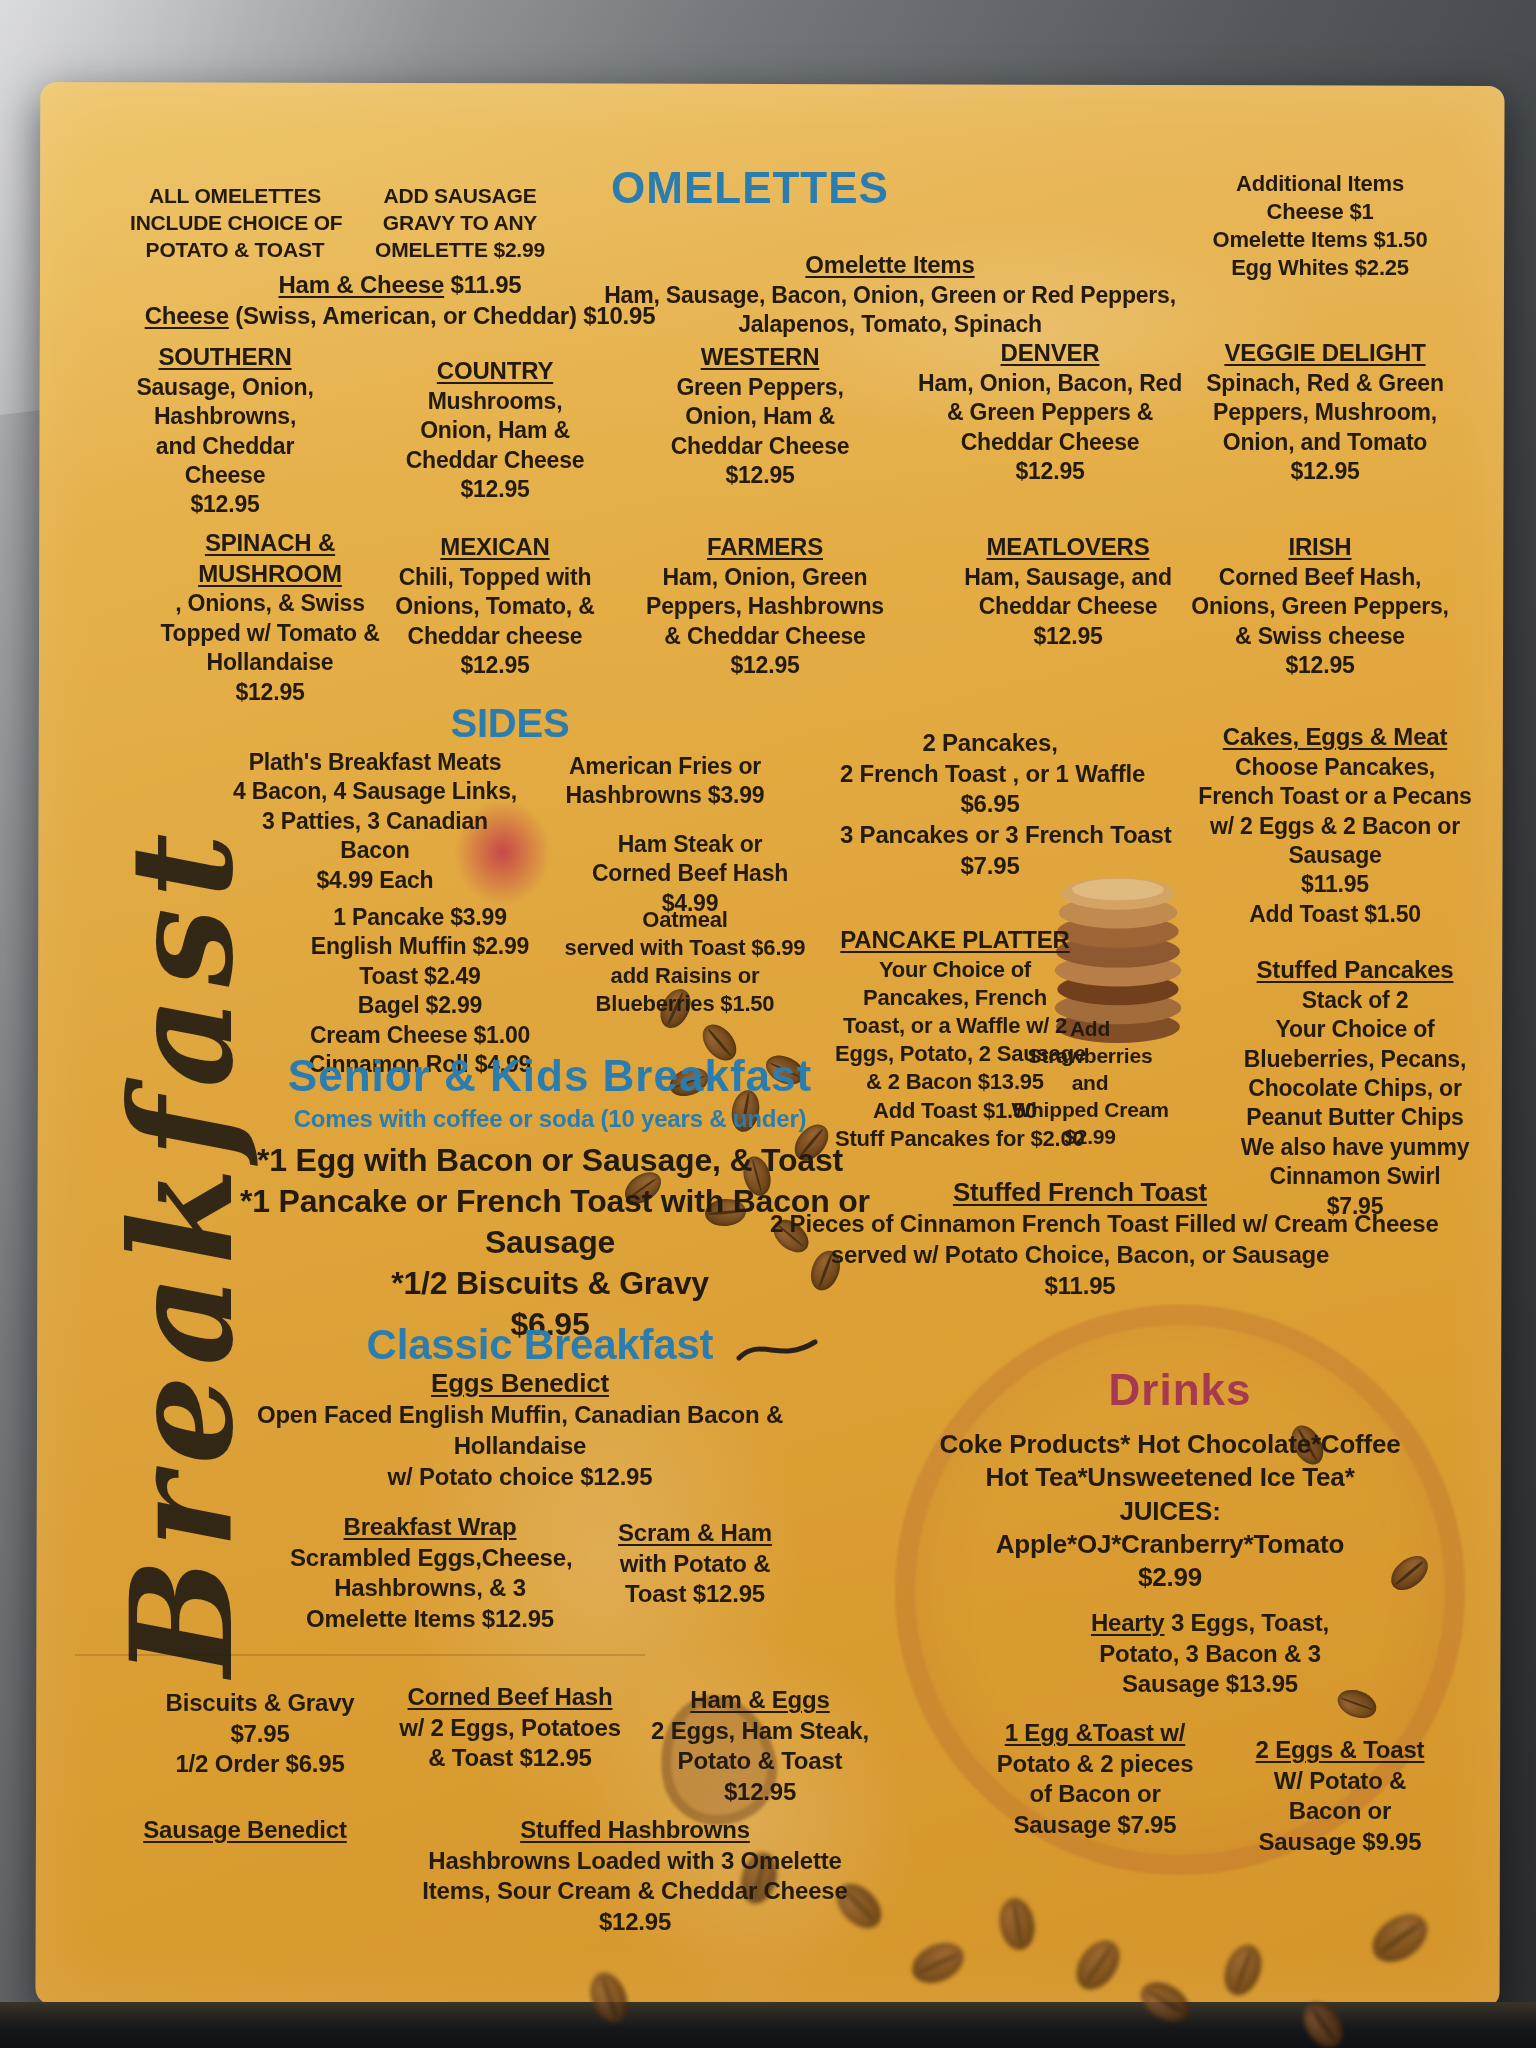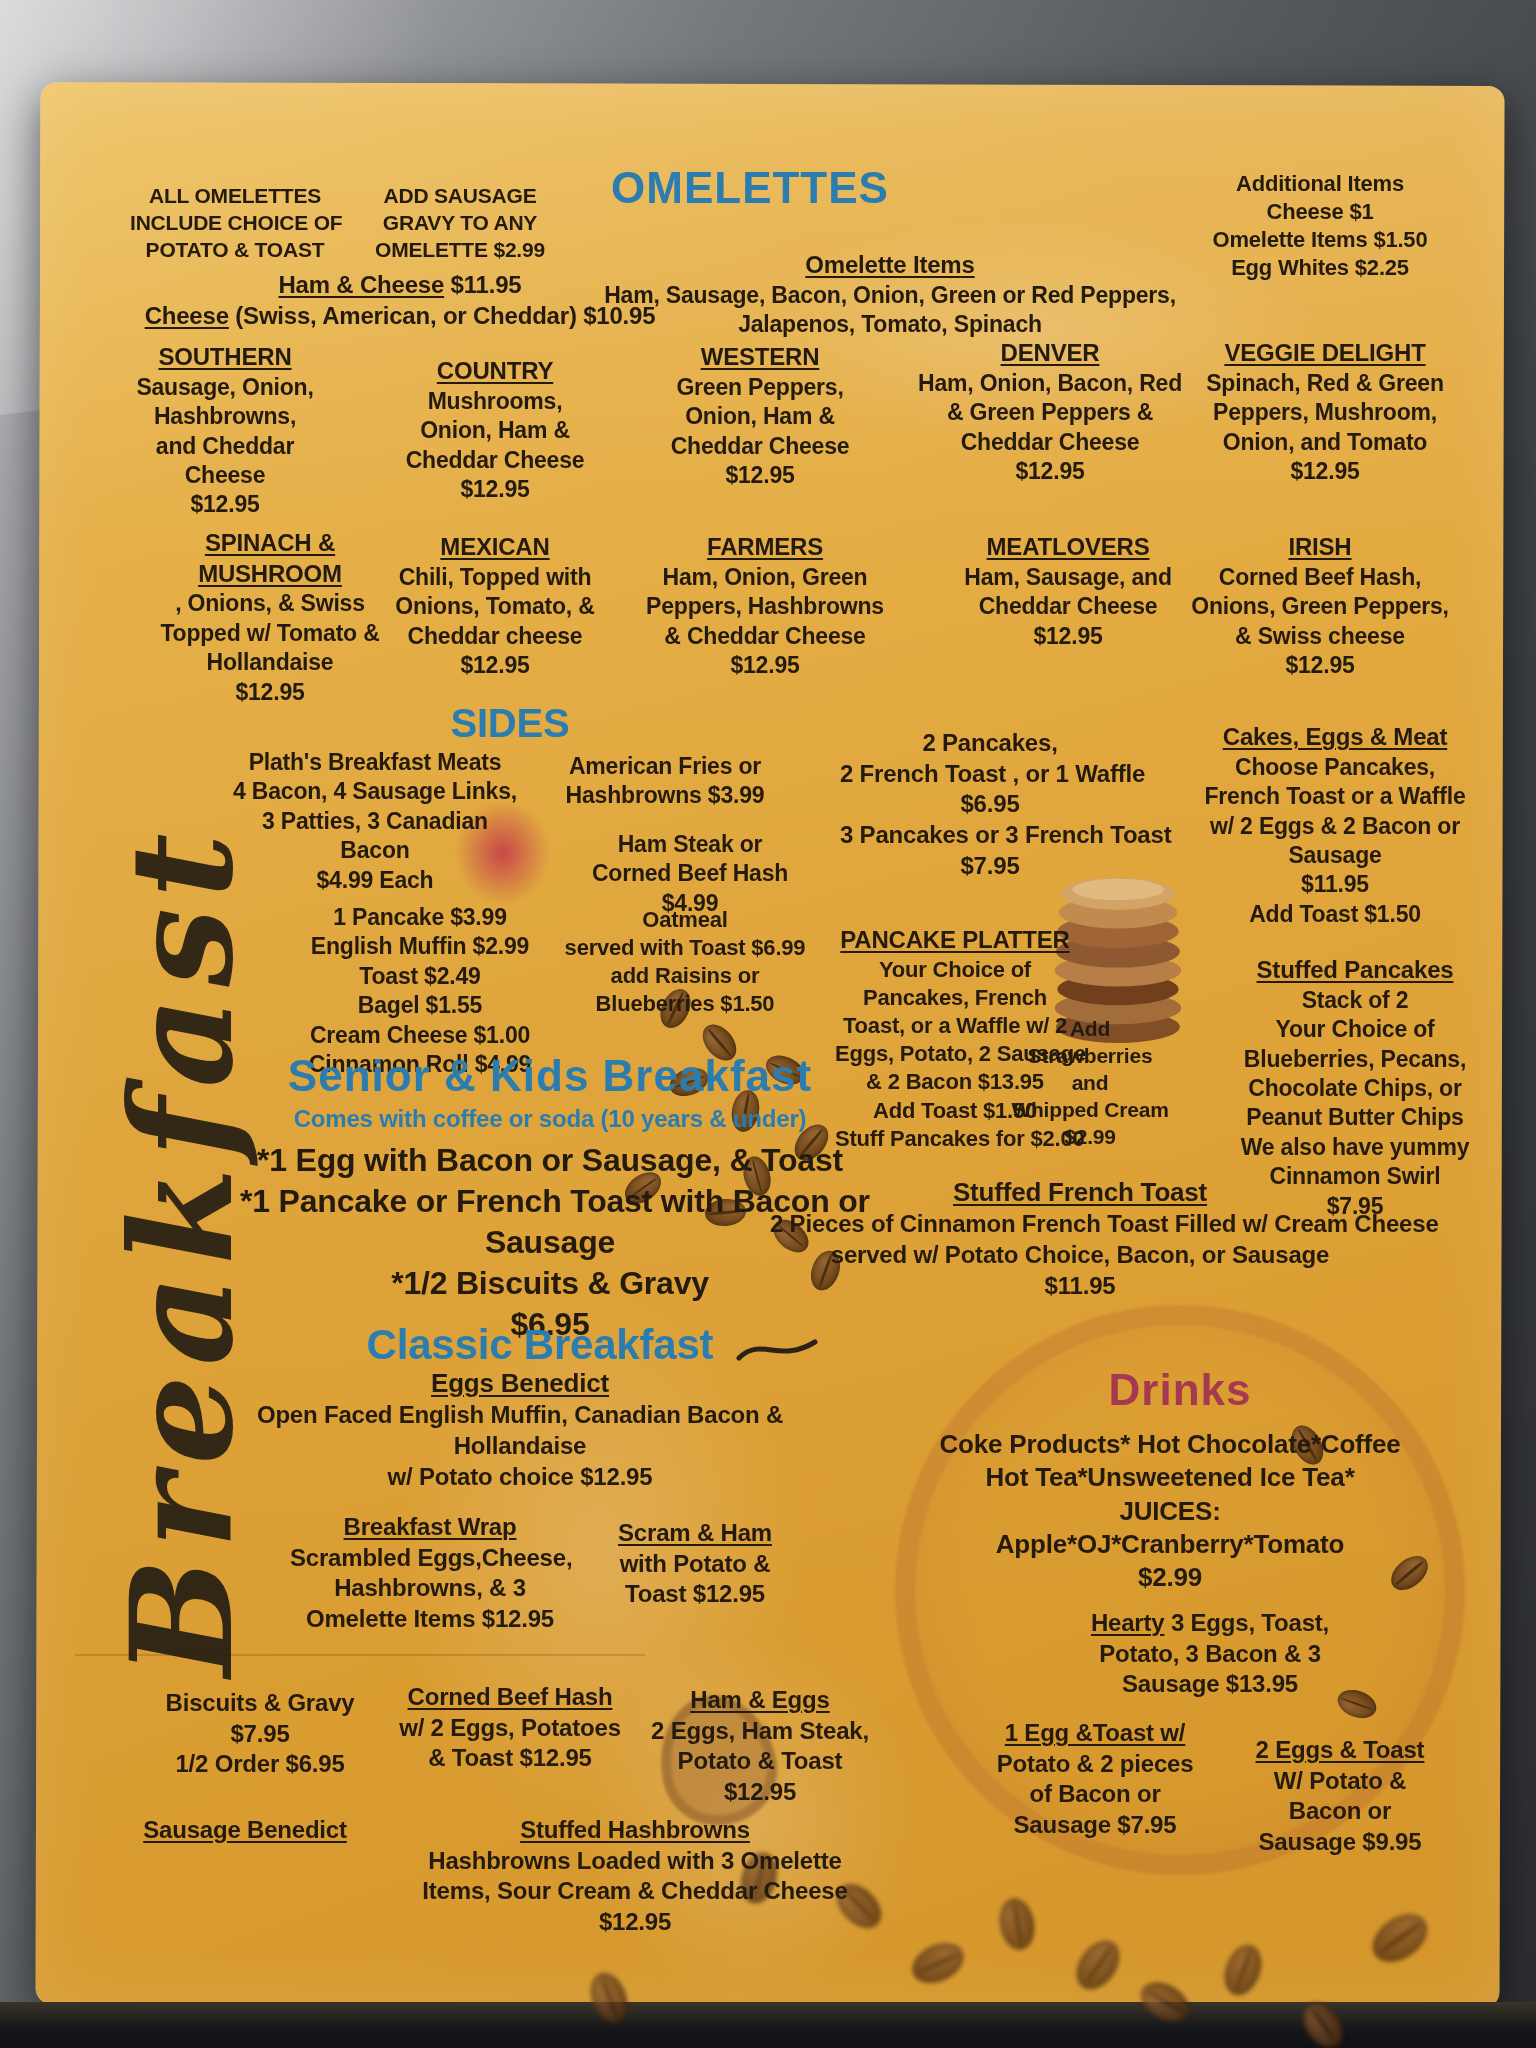--- a/index.html
+++ b/index.html
@@ -254,39 +254,39 @@
         <div>served with Toast $6.99</div>
         <div>add Raisins or</div>
         <div>Blueberries $1.50</div>
       </div>
     </div>
   <div class="blk fs23" style="left:280px;top:903px;width:280px;">
       <div data-bind-lines="sides.list">
         <div>1 Pancake $3.99</div>
         <div>English Muffin $2.99</div>
         <div>Toast $2.49</div>
-        <div>Bagel $1.55</div>
+        <div>Bagel $2.99</div>
         <div>Cream Cheese $1.00</div>
         <div>Cinnamon Roll $4.99</div>
       </div>
     </div>
   <div class="blk fs24" style="left:840px;top:728px;width:300px;">
       <div data-bind-lines="sides.pancake_combo">
         <div>2 Pancakes,</div>
         <div>2 French Toast , or 1 Waffle</div>
         <div>$6.95</div>
         <div>3 Pancakes or 3 French Toast</div>
         <div>$7.95</div>
       </div>
     </div>
   <div class="blk fs23" style="left:1180px;top:722px;width:310px;">
     <div class="u fs25" data-bind="sides.cakes_eggs_meat.title">Cakes, Eggs &amp; Meat</div>
       <div data-bind-lines="sides.cakes_eggs_meat.lines">
         <div>Choose Pancakes,</div>
-        <div>French Toast or a Waffle</div>
+        <div>French Toast or a Pecans</div>
         <div>w/ 2 Eggs &amp; 2 Bacon or</div>
         <div>Sausage</div>
         <div>$11.95</div>
         <div>Add Toast $1.50</div>
       </div>
     </div>
   <div class="blk fs22" style="left:835px;top:925px;width:240px;">
     <div class="u fs24" data-bind="sides.pancake_platter.title">PANCAKE PLATTER</div>
       <div data-bind-lines="sides.pancake_platter.lines">
         <div>Your Choice of</div>

